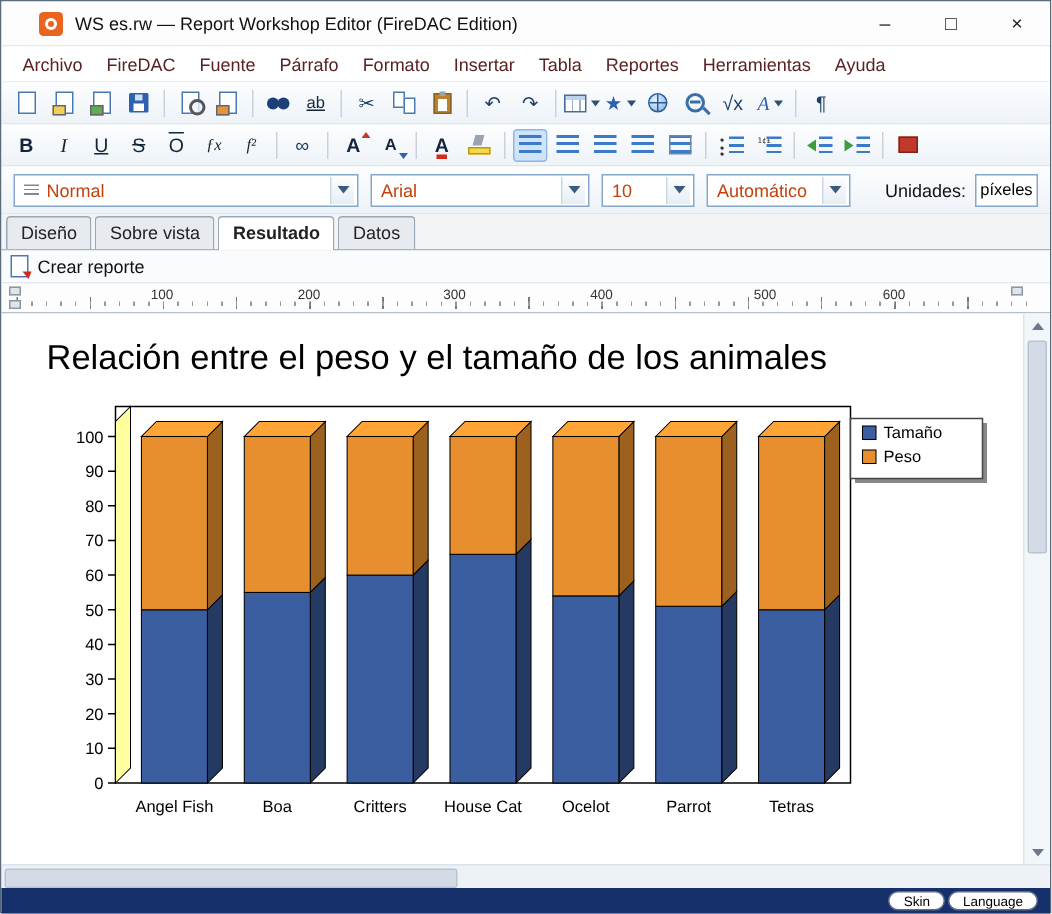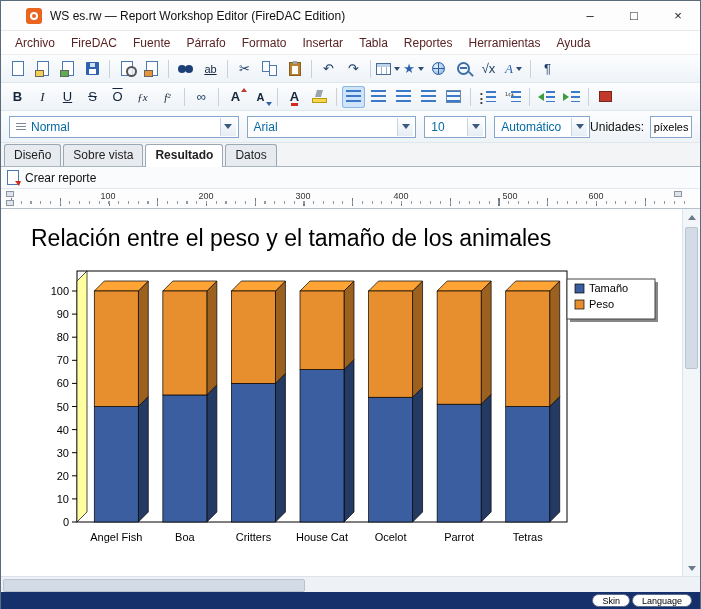--- a/index.html
+++ b/index.html
@@ -84,25 +84,25 @@
   .ic-bullets::before{content:"•\A•\A•";white-space:pre;font-size:8px;line-height:4.5px;color:#333;position:absolute;left:1px;top:2px;}
   .ic-numbers::before{content:"1\A2\A3";white-space:pre;font-size:5px;line-height:4.5px;color:#333;position:absolute;left:1px;top:2px;font-family:"DejaVu Sans Mono",monospace;}
   .ic-indent{position:relative;width:17px;height:13px;}
   .ic-indent::after{content:"";position:absolute;left:8px;top:1px;right:0;bottom:1px;background:repeating-linear-gradient(to bottom,#3b79c9 0 2px,rgba(0,0,0,0) 2px 5px);}
   .ic-indent.dec::before{content:"";position:absolute;left:0;top:3px;width:0;height:0;border-top:4px solid transparent;border-bottom:4px solid transparent;border-right:6px solid #3e9b3e;}
   .ic-indent.inc::before{content:"";position:absolute;left:0;top:3px;width:0;height:0;border-top:4px solid transparent;border-bottom:4px solid transparent;border-left:6px solid #3e9b3e;}
   .ic-parashade{width:13px;height:11px;background:#c0392b;border:1px solid #7d241a;box-sizing:border-box;}
 
   
   .fmt{top:110px;height:32px;background:linear-gradient(#fcfdfe,#eef3f8);border-bottom:1px solid #dfe6ec;display:flex;align-items:center;padding:0 8px;}
-  .combo{display:flex;align-items:center;border:1px solid #86a7cb;background:#fff;height:22px;font-size:12px;padding:0 2px 0 6px;box-sizing:border-box;color:#0369a1;}
+  .combo{display:flex;align-items:center;border:1px solid #86a7cb;background:#fff;height:22px;font-size:12px;padding:0 2px 0 6px;box-sizing:border-box;color:#c2410c;}
   .combo .arrow-btn{margin-left:auto;width:15px;height:18px;display:flex;align-items:center;justify-content:center;background:linear-gradient(#fdfefe,#e6edf5);border-left:1px solid #c7d5e4;}
   .combo .tri{width:0;height:0;border-left:4px solid transparent;border-right:4px solid transparent;border-top:5px solid #3a5a80;}
   .combo-style{width:230px;margin-right:8px;}
-  .combo-font{width:170px;margin-right:8px;}
+  .combo-font{width:146px;margin-right:8px;}
   .combo-size{width:62px;margin-right:8px;}
   .combo-color{width:96px;}
   .style-lines{width:10px;height:8px;background:repeating-linear-gradient(to bottom,#7a8a9a 0 1px,rgba(0,0,0,0) 1px 3px);margin-right:5px;flex:0 0 auto;}
   .units-label{margin-left:auto;font-size:12px;color:#111;}
   .units-box{width:42px;height:22px;border:1px solid #86a7cb;background:#fff;font-size:11px;display:flex;align-items:center;justify-content:center;margin-left:6px;box-sizing:border-box;}
 
   
   .tabsrow{top:142px;height:24px;background:#f2f4f6;border-bottom:1px solid #a8b4c0;display:flex;align-items:flex-end;padding-left:3px;}
   .tab{font-size:12px;color:#222;padding:3px 9px 4px;border:1px solid #9aa7b5;border-bottom:none;background:#e7ebf0;margin-right:2px;border-radius:3px 3px 0 0;position:relative;}
   .tab.active{background:#fff;font-weight:bold;margin-bottom:-1px;padding-bottom:5px;}

